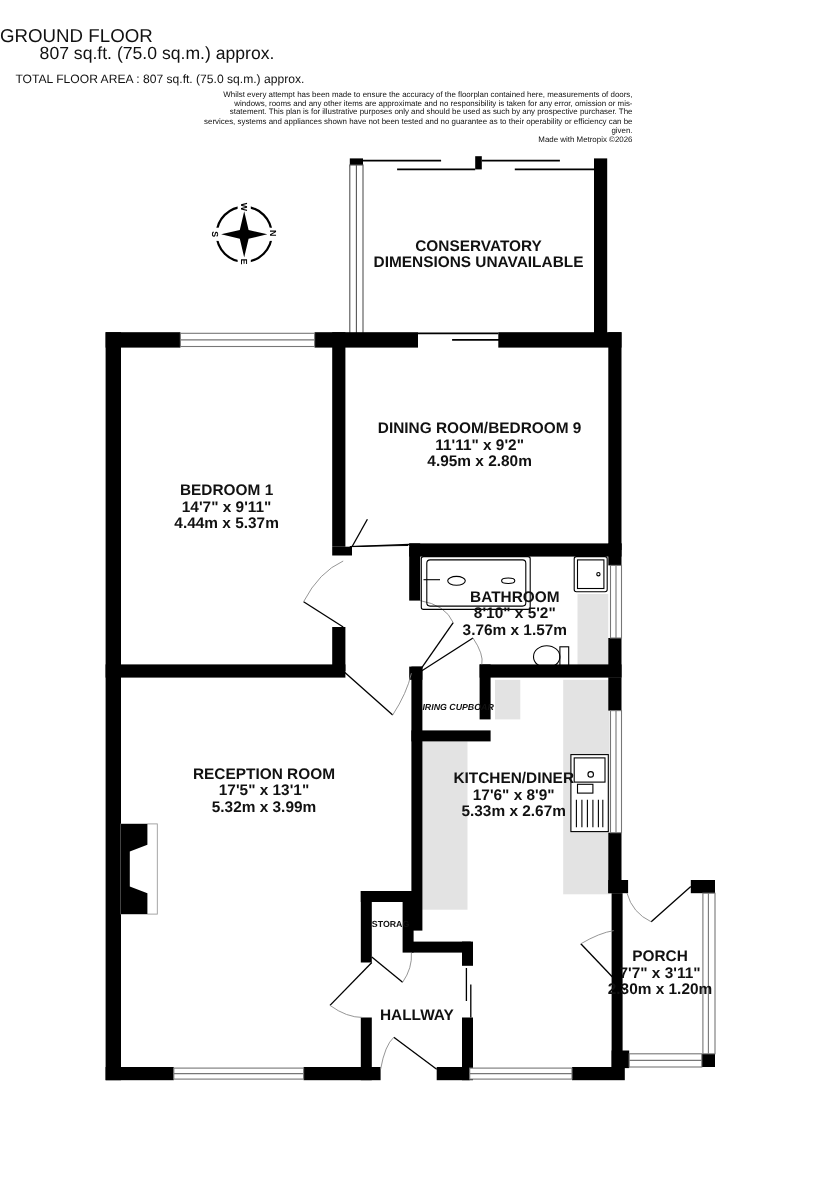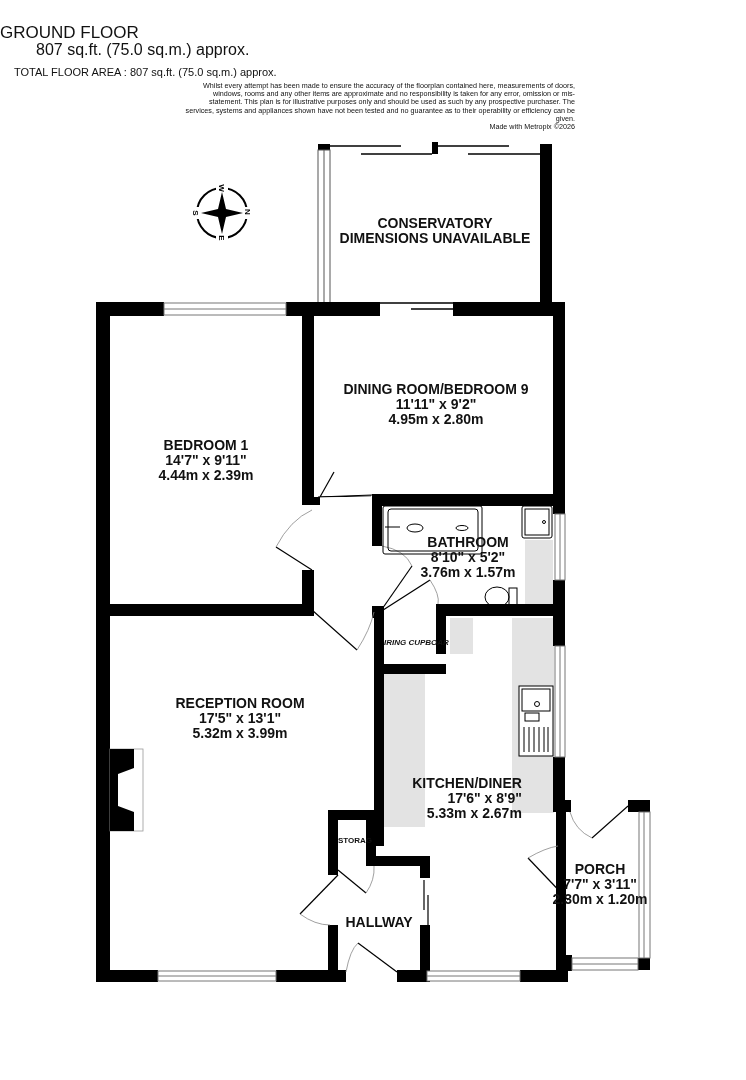--- a/index.html
+++ b/index.html
@@ -201,34 +201,34 @@
   <div>DIMENSIONS UNAVAILABLE</div>
 </div>
 <div class="lbl" style="left:436px; top:382px;">
   <div>DINING ROOM/BEDROOM 9</div>
   <div>11'11"  x 9'2"</div>
   <div>4.95m  x 2.80m</div>
 </div>
 <div class="lbl" style="left:206px; top:438px;">
   <div>BEDROOM 1</div>
   <div>14'7"  x 9'11"</div>
-  <div>4.44m  x 2.39m</div>
+  <div>4.44m  x 5.37m</div>
 </div>
 <div class="lbl" style="left:468px; top:535px;">
   <div>BATHROOM</div>
   <div>8'10"  x 5'2"</div>
   <div>3.76m  x 1.57m</div>
 </div>
 <div class="small" style="left:384px; top:638px;font-style:italic;">IRING CUPBOAR</div>
 <div class="lbl" style="left:240px; top:696px;text-align:center;">
   <div>RECEPTION ROOM</div>
   <div>17'5"  x 13'1"</div>
   <div>5.32m  x 3.99m</div>
 </div>
-<div class="lbl" style="left:467px; top:776px;text-align:right;">
+<div class="lbl" style="left:467px; top:700px;">
   <div>KITCHEN/DINER</div>
   <div>17'6"  x 8'9"</div>
   <div>5.33m  x 2.67m</div>
 </div>
 <div class="small" style="left:338px; top:836px;">STORAG</div>
 <div class="lbl" style="left:379px; top:915px;">
   <div>HALLWAY</div>
 </div>
 <div class="lbl" style="left:600px; top:862px;">
   <div>PORCH</div>

